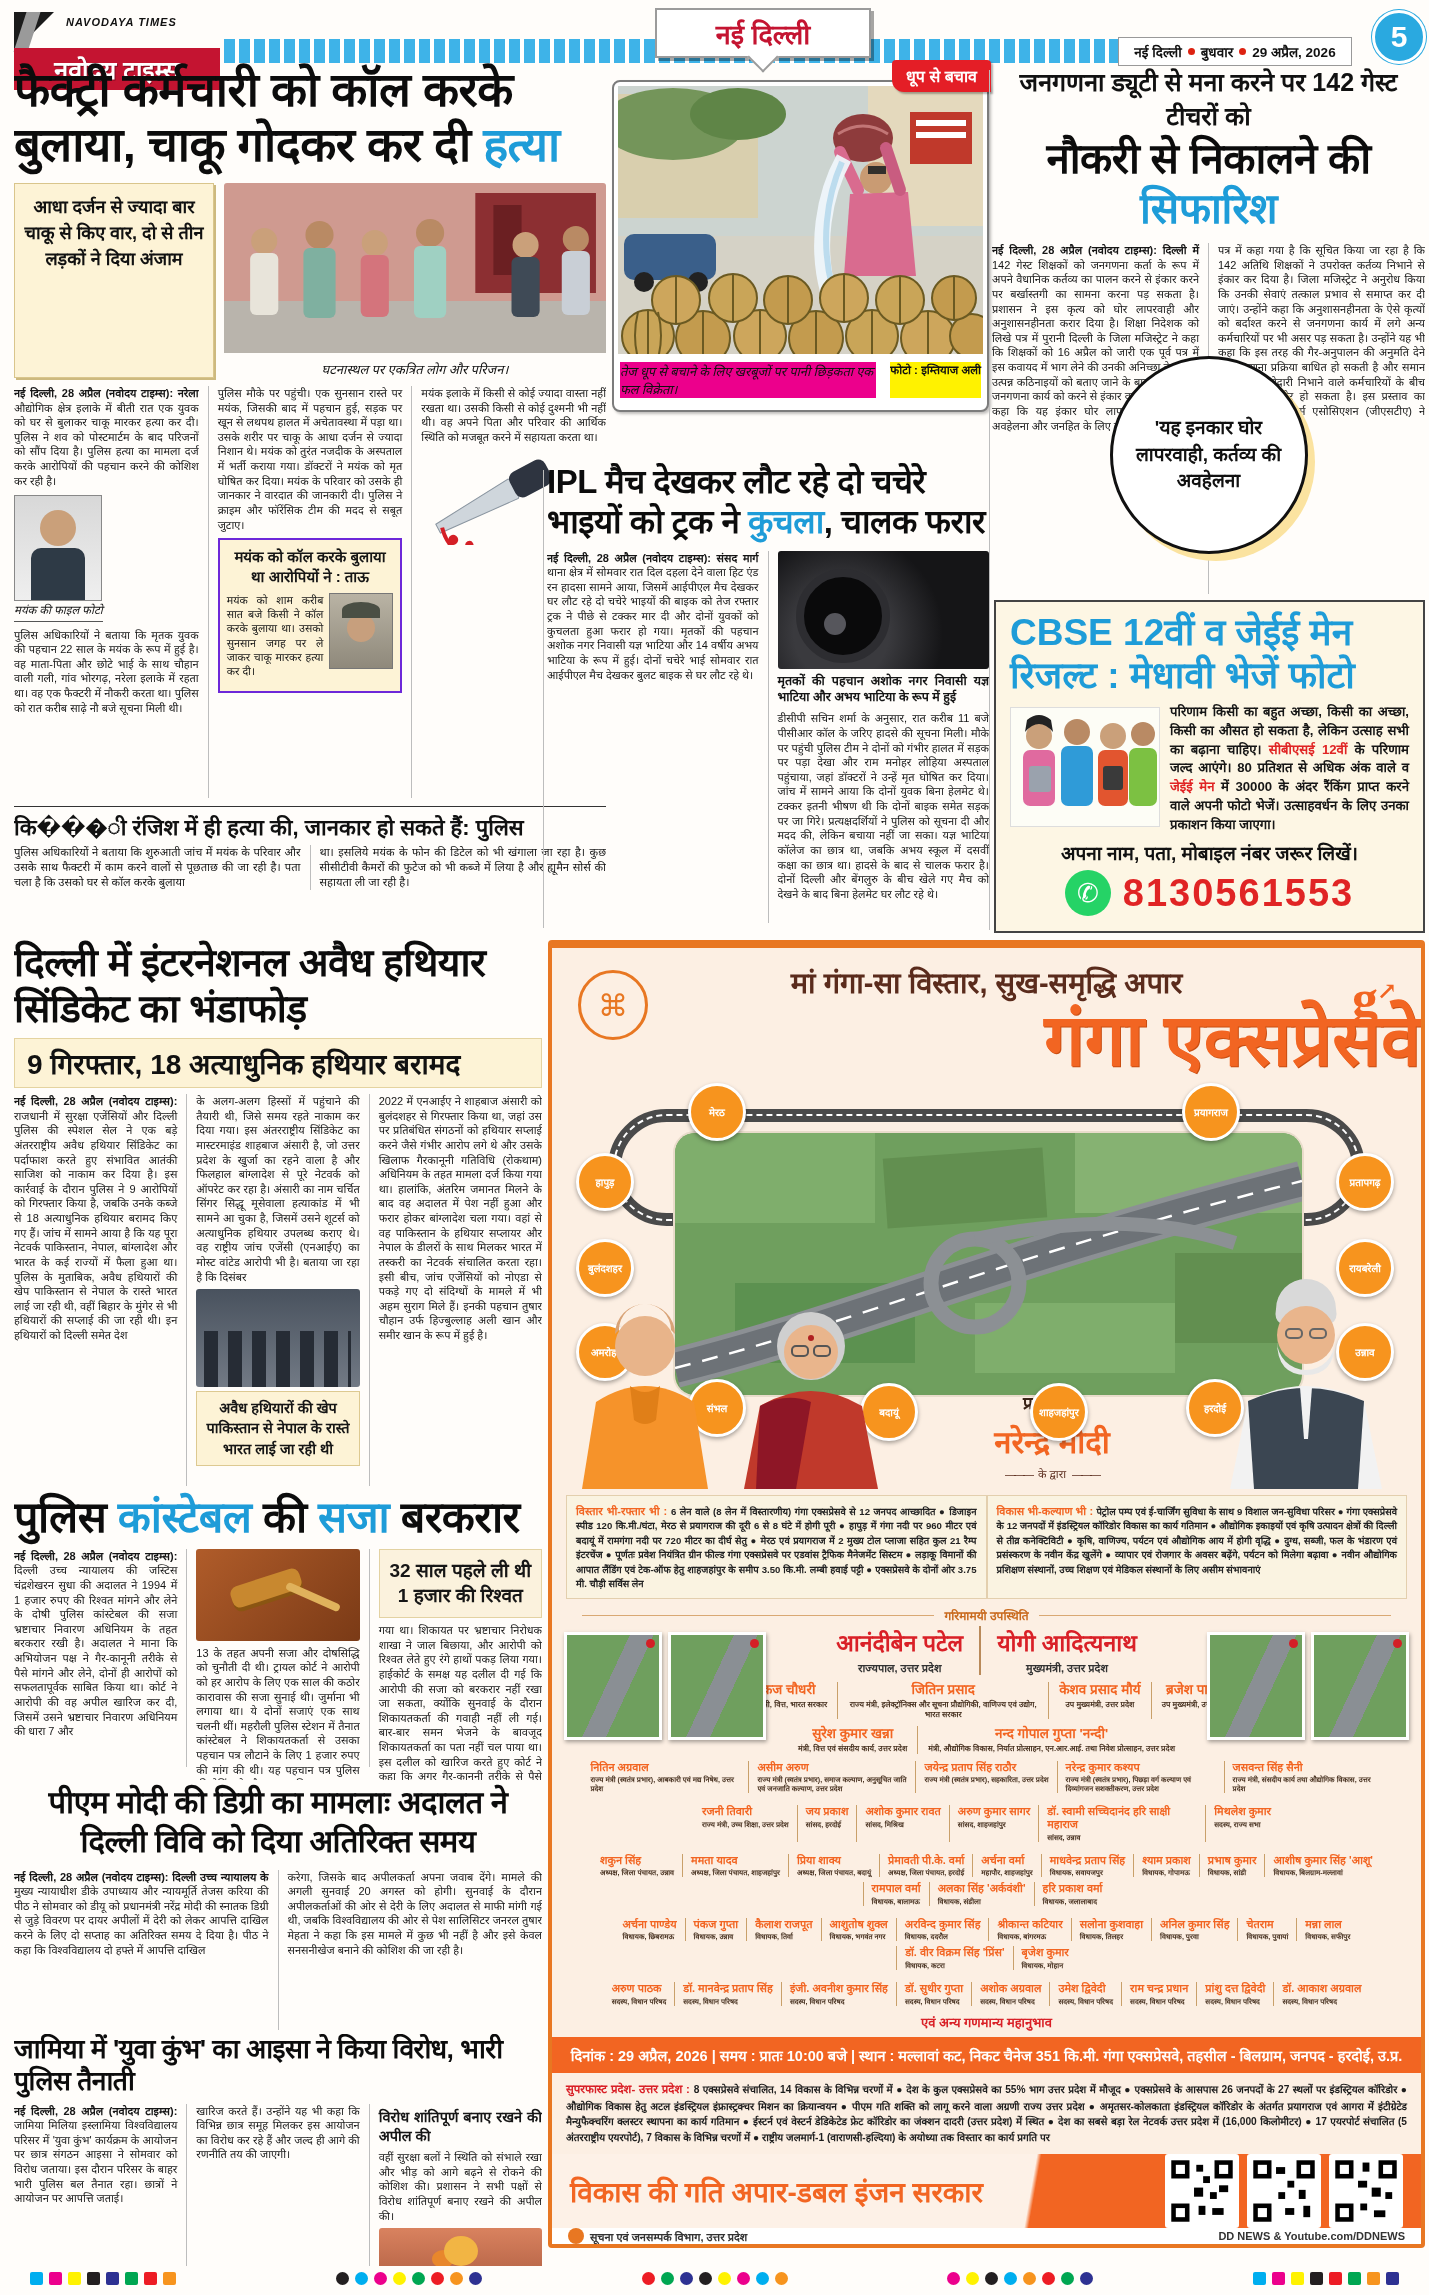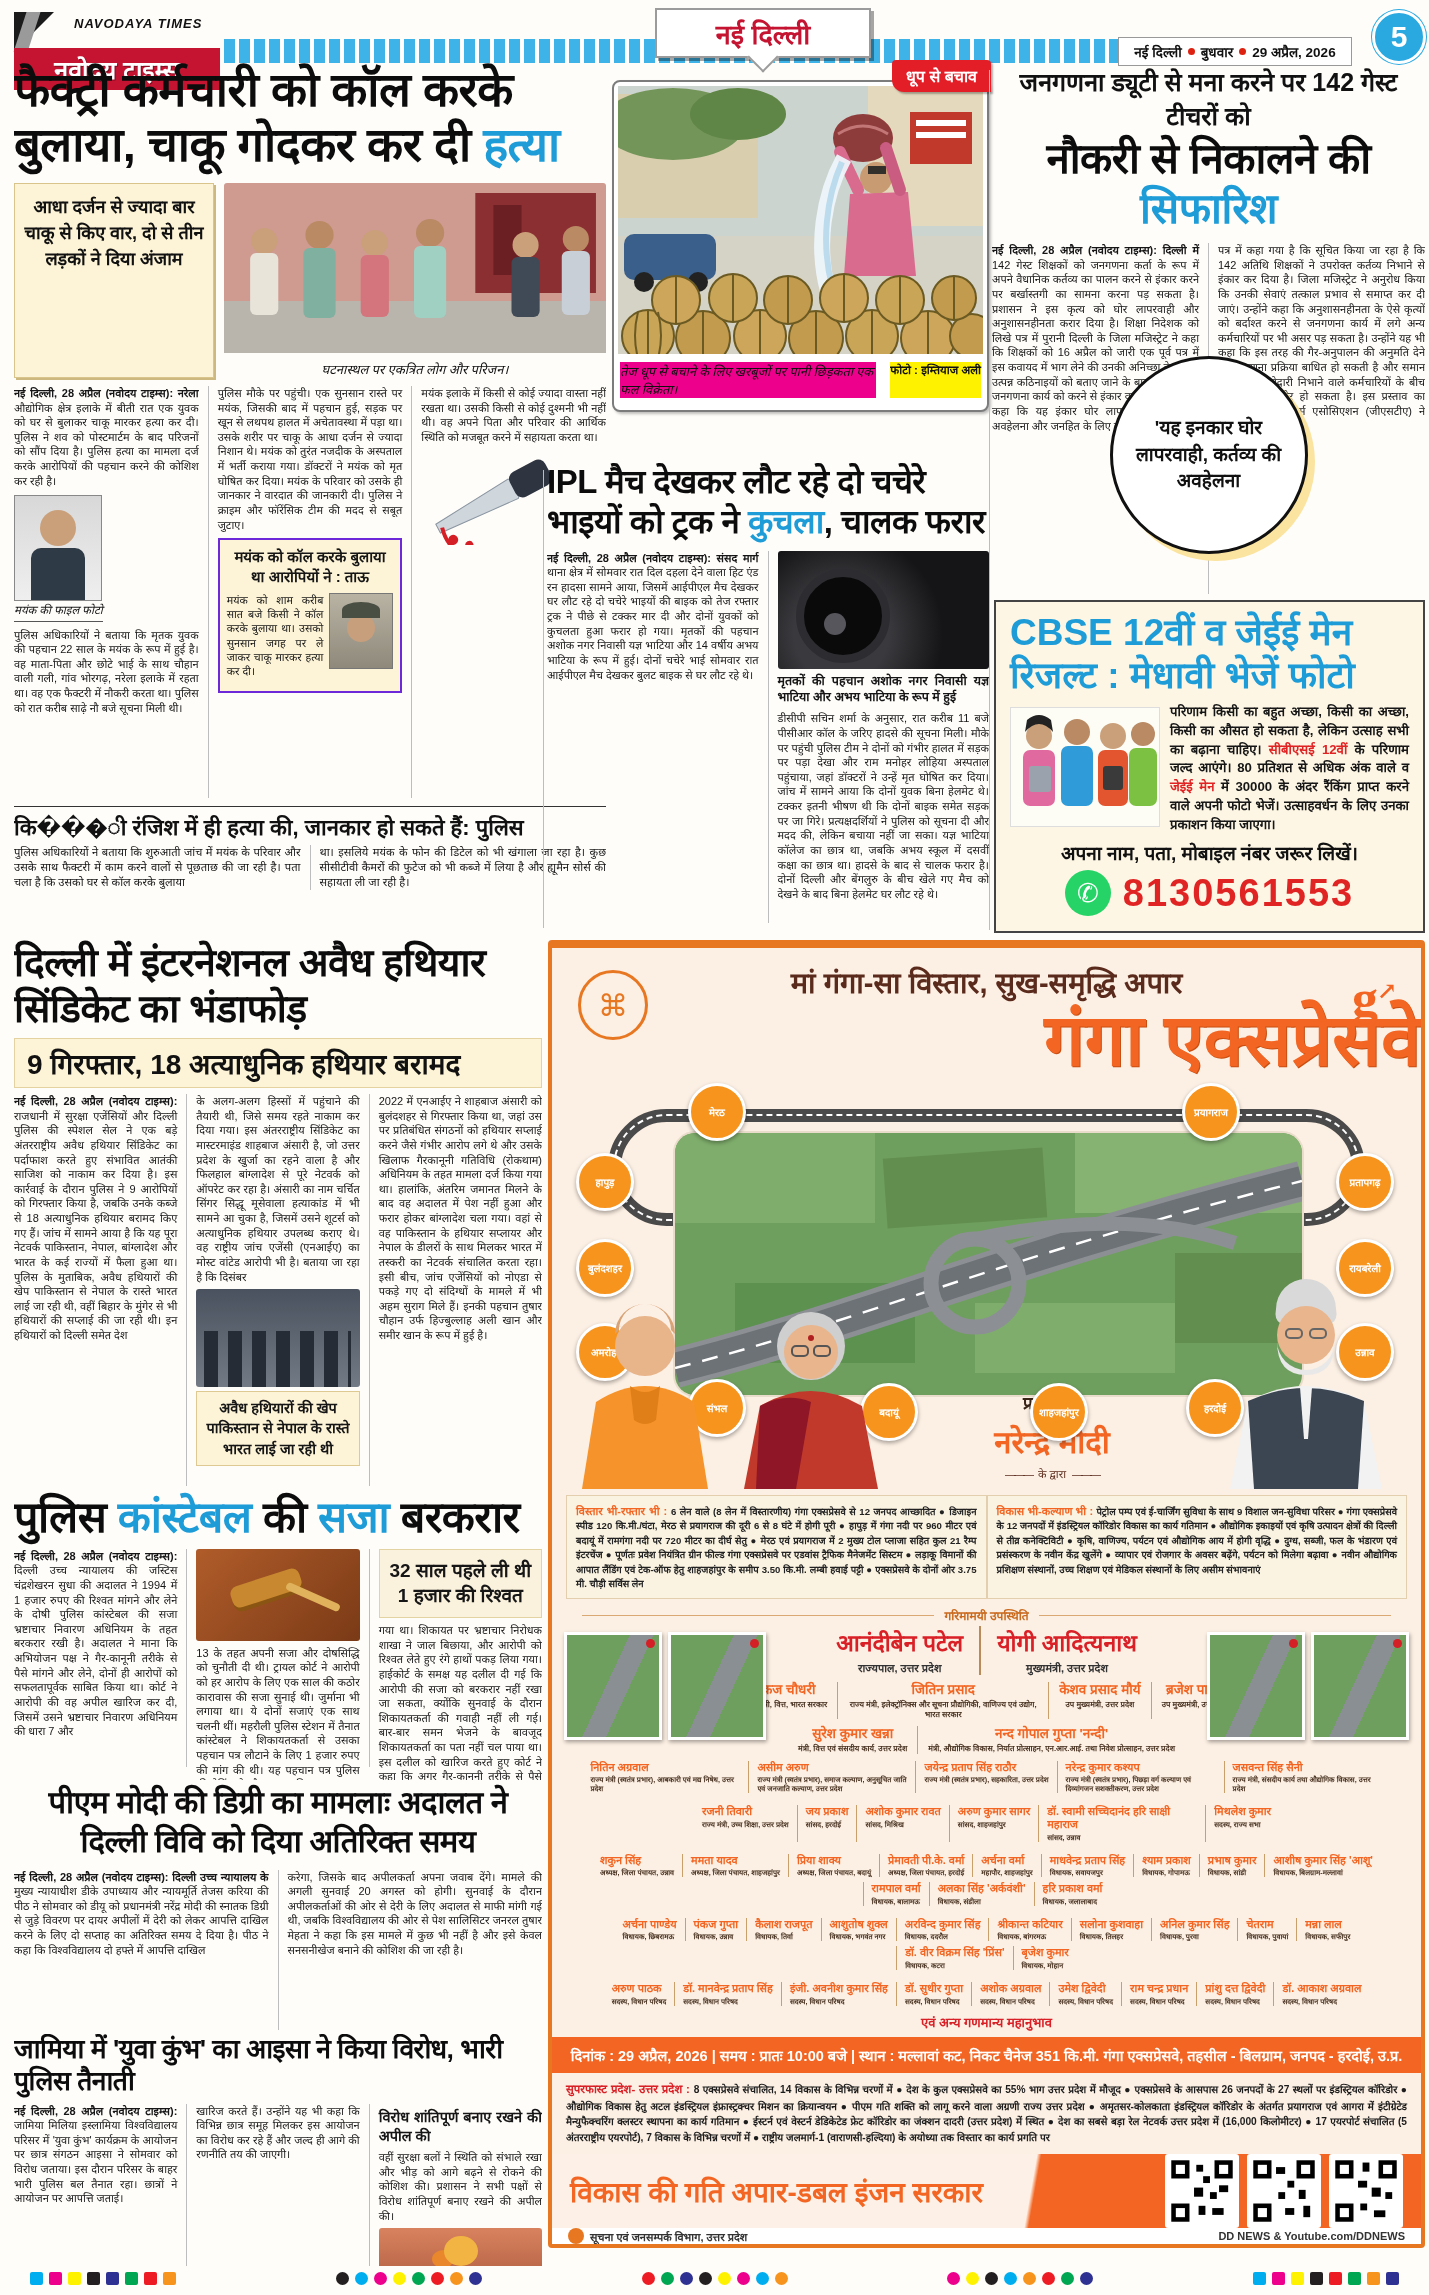--- a/index.html
+++ b/index.html
@@ -1,21 +1,21 @@
 <!DOCTYPE html>
 <html><head>
 <meta charset="utf-8">
 <style>
   html,body{margin:0;padding:0;background:#e9e9e9}
   .page{position:relative;width:1429px;height:2295px;margin:0 auto;background:#fffdfa;overflow:hidden;
         font-family:"Liberation Sans","DejaVu Sans",sans-serif;color:#111}
   
   .fold{position:absolute;left:14px;top:12px;width:0;height:0;border-top:40px solid #1b1b1b;border-right:40px solid transparent}
   .fold:before{content:"";position:absolute;left:6px;top:-40px;width:14px;height:40px;background:#9a9a9a;transform:skewX(-18deg)}
-  .en-title{position:absolute;left:74px;top:16px;font-size:13px;font-weight:bold;letter-spacing:1px;font-style:italic}
+  .en-title{position:absolute;left:66px;top:16px;font-size:11px;font-weight:bold;letter-spacing:1px;font-style:italic}
   .mast{position:absolute;left:14px;top:48px;width:206px;height:42px;background:#c41431;color:#fff;
         display:flex;align-items:center;justify-content:center;font-size:25px;font-weight:800;text-shadow:1px 1px 0 #7d0c20}
   .stripes{position:absolute;left:224px;top:39px;width:1096px;height:24px;
         background:repeating-linear-gradient(90deg,#3eb3e8 0 11px,#fff 11px 15px)}
   .edition{position:absolute;left:655px;top:8px;width:212px;height:46px;background:#fff;border:2px solid #9b9b9b;
         box-shadow:3px 3px 0 rgba(0,0,0,.35);display:flex;align-items:center;justify-content:center;
         color:#c41431;font-size:27px;font-weight:800}
   .edition:after{content:"";position:absolute;left:50%;bottom:-12px;width:20px;height:20px;background:#fff;
         border-right:2px solid #9b9b9b;border-bottom:2px solid #9b9b9b;transform:translateX(-50%) rotate(45deg)}
   .datebox{position:absolute;left:1118px;top:37px;width:232px;height:27px;background:#fff;border:1px solid #999;

